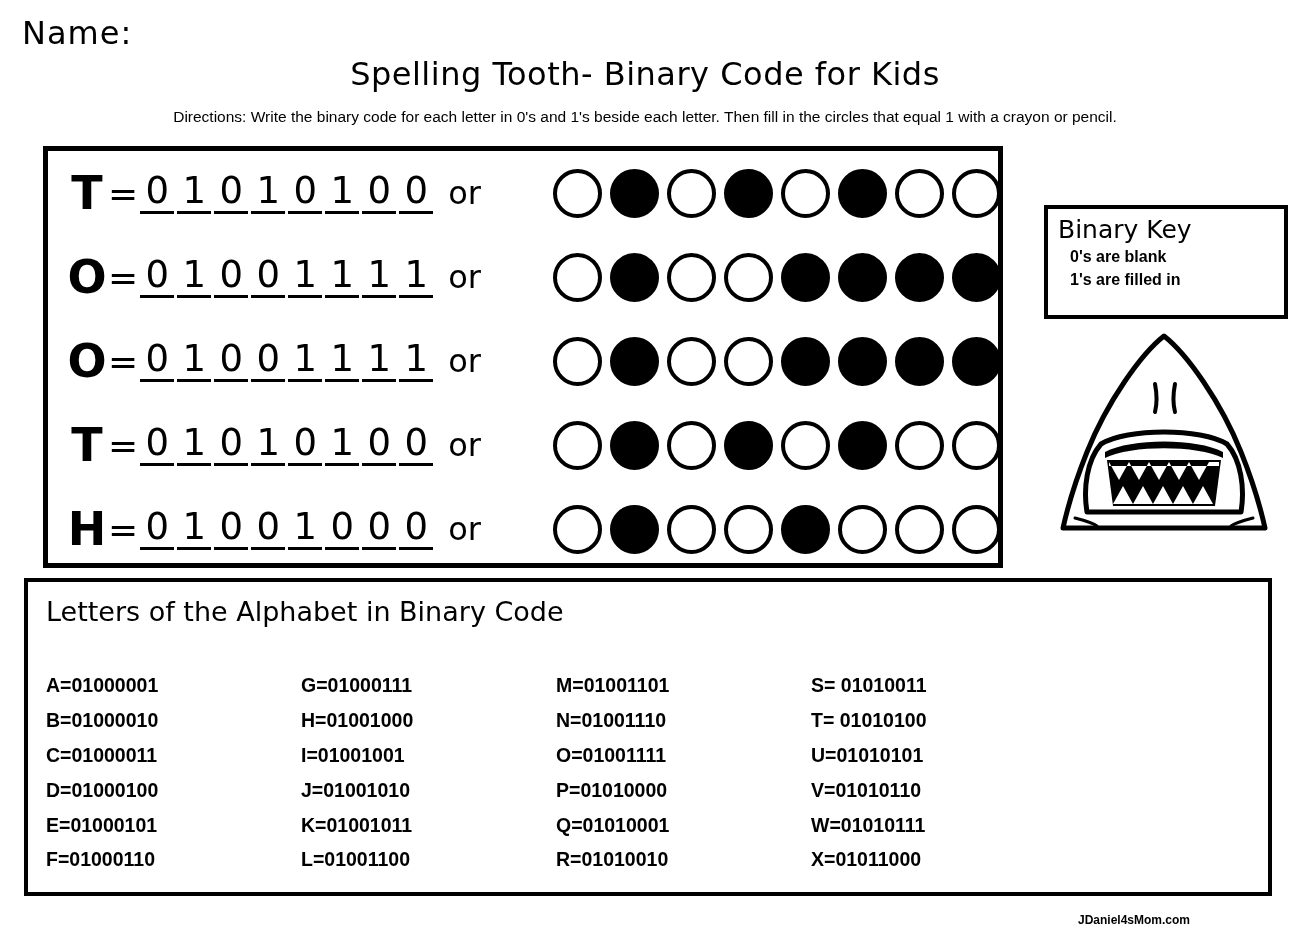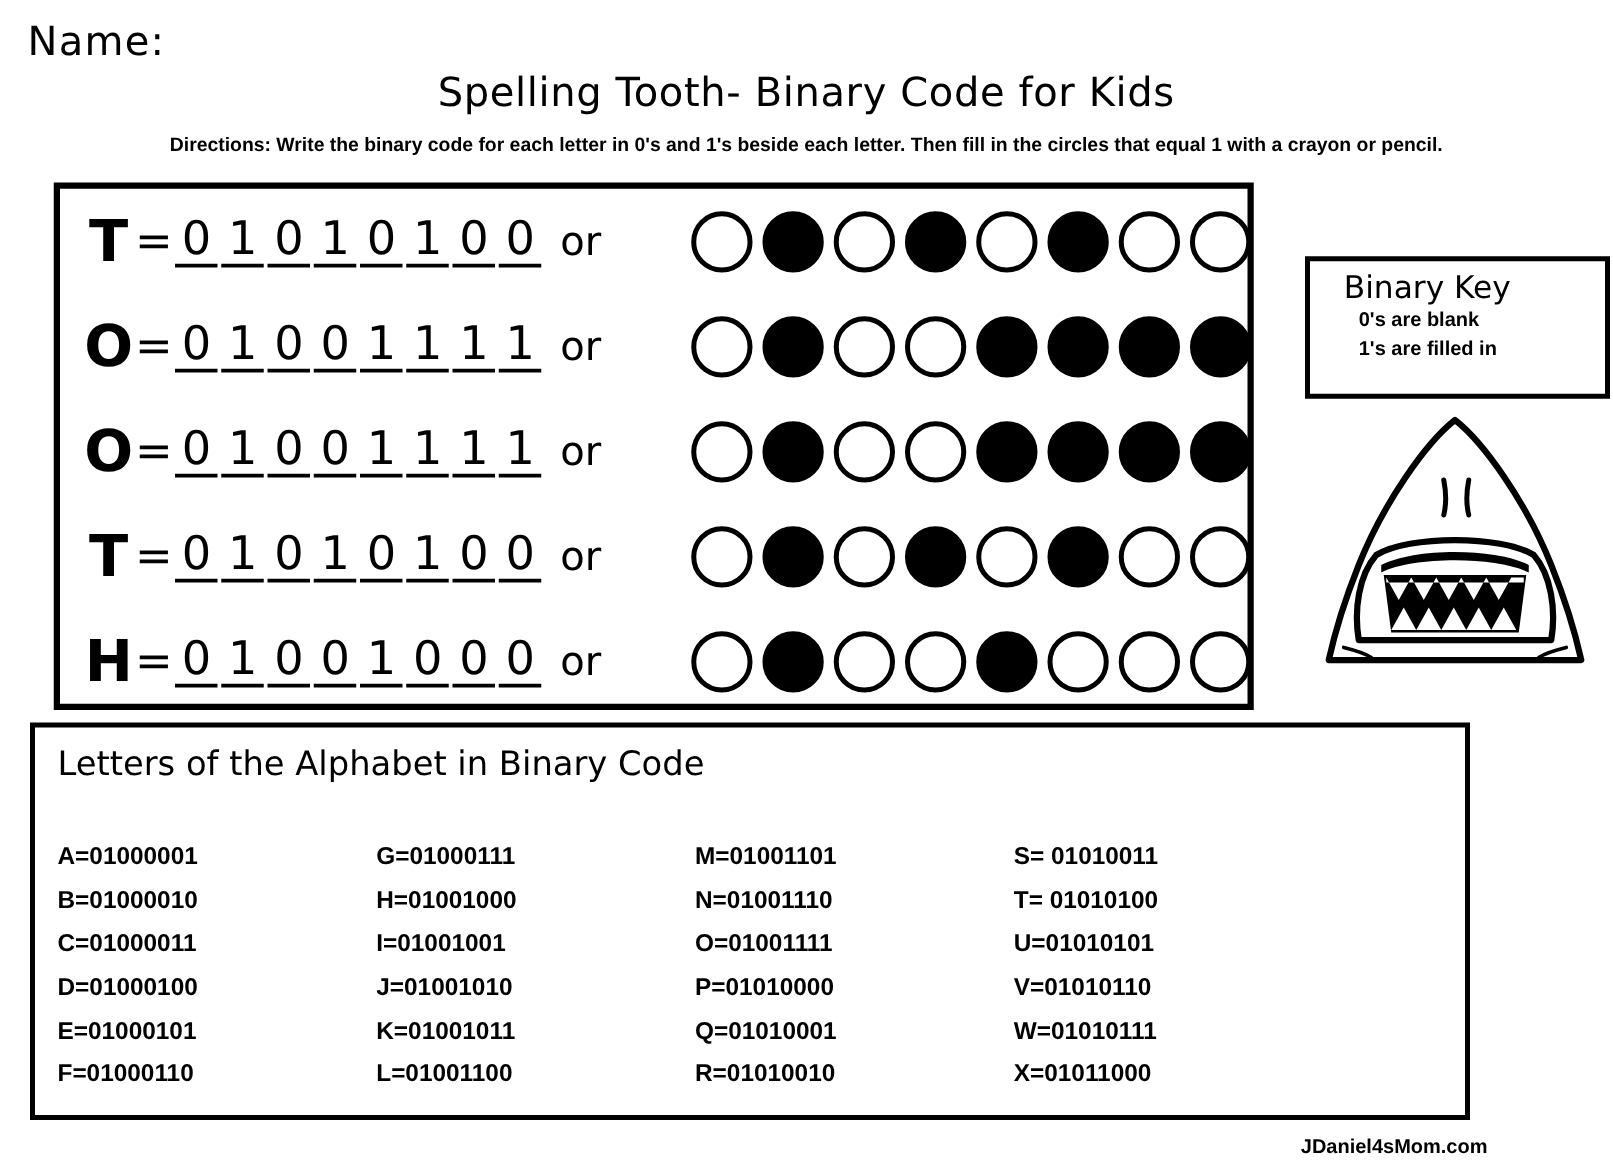--- a/index.html
+++ b/index.html
@@ -40,21 +40,21 @@
     font-family: "DejaVu Sans", sans-serif;
     letter-spacing: 0.5px;
   }
   .directions {
     position: absolute;
     left: 30px;
     top: 108px;
     width: 1230px;
     text-align: center;
     font-size: 15.5px;
-    font-weight: bold;
+    font-weight: normal;
     font-family: "Liberation Sans", sans-serif;
   }
 
   
   .work-box {
     position: absolute;
     left: 43px;
     top: 146px;
     width: 960px;
     height: 422px;
@@ -122,21 +122,21 @@
 
   
   .key-box {
     position: absolute;
     left: 1044px;
     top: 205px;
     width: 244px;
     height: 114px;
     border: 4px solid #000;
     box-sizing: border-box;
-    padding: 6px 27px;
+    padding: 6px 10px;
   }
   .key-title {
     font-size: 25px;
     font-family: "DejaVu Sans", sans-serif;
     line-height: 1.2;
   }
   .key-line {
     font-size: 16px;
     font-weight: bold;
     font-family: "Liberation Sans", sans-serif;
@@ -151,21 +151,21 @@
     top: 332px;
     width: 258px;
     height: 208px;
   }
 
   
   .alpha-box {
     position: absolute;
     left: 24px;
     top: 578px;
-    width: 1152px;
+    width: 1248px;
     height: 318px;
     border: 4px solid #000;
     box-sizing: border-box;
   }
   .alpha-title {
     position: absolute;
     left: 18px;
     top: 14px;
     font-size: 27px;
     font-family: "DejaVu Sans", sans-serif;
@@ -184,21 +184,21 @@
     font-size: 19.5px;
     font-weight: bold;
     font-family: "Liberation Sans", sans-serif;
     line-height: 1.79;
     white-space: pre;
   }
   .footer {
     position: absolute;
     right: 100px;
     bottom: 12px;
-    font-size: 16px;
+    font-size: 12px;
     font-weight: bold;
     font-family: "Liberation Sans", sans-serif;
   }
 </style>
 </head>
 <body>
 
 <div class="page">
 
   <div class="name-line">Name:</div>

